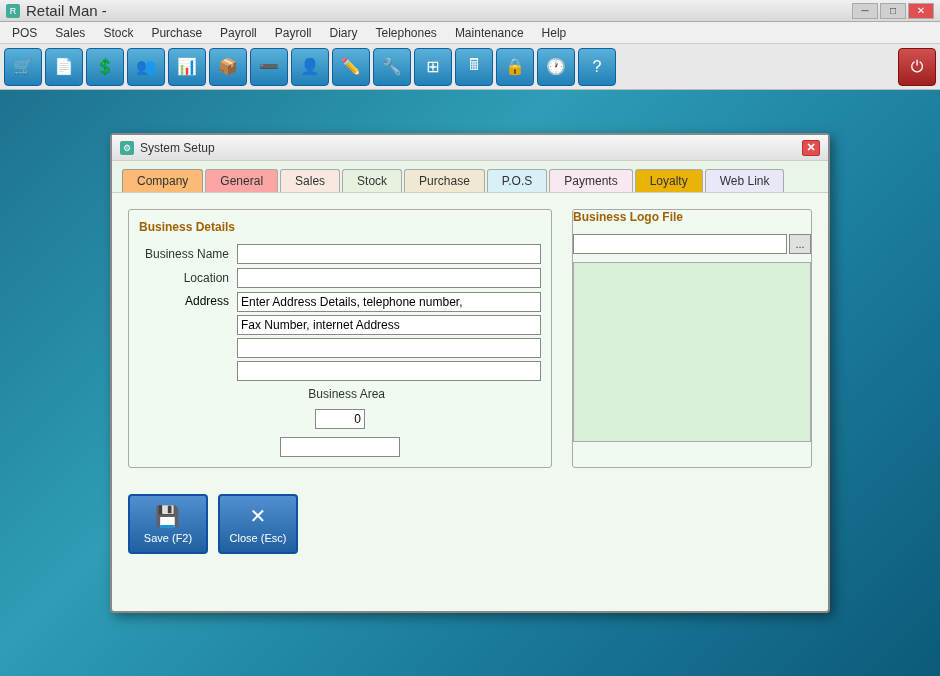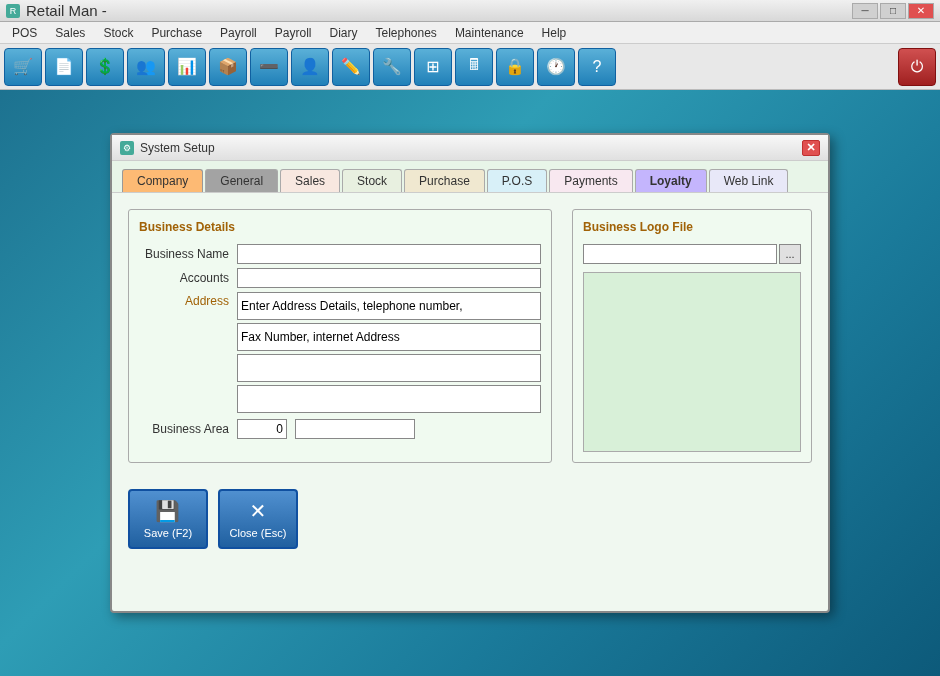--- a/index.html
+++ b/index.html
@@ -194,27 +194,27 @@
       background: #f0f0f0;
       color: #333;
     }
     .tab.active {
       background: #e8f5e8;
       border-color: #999;
       font-weight: 500;
     }
     .tab.company { background: #e8e8e8; border-color: #999; }
     .tab.company.active { background: #fdba74; }
-    .tab.general { background: #a3a3a3; }
+    .tab.general { background: #fca5a5; }
     .tab.sales { background: #f8e8e0; }
     .tab.stock { background: #e8f0e0; }
     .tab.purchase { background: #f0e8d0; }
     .tab.pos { background: #d8f0f8; }
     .tab.payments { background: #f8e8f0; }
-    .tab.loyalty { background: #c4b5fd; font-weight: bold; }
+    .tab.loyalty { background: #eab308; }
     .tab.weblink { background: #e8e8f8; }
 
     
     .dialog-body {
       padding: 16px;
       display: flex;
       gap: 20px;
     }
 
     
@@ -254,42 +254,43 @@
     }
     .address-area {
       display: flex;
       gap: 8px;
       margin-bottom: 4px;
     }
     .address-label {
       text-align: right;
       width: 90px;
       font-size: 12px;
-      color: #a16207;
+      color: #000000;
       flex-shrink: 0;
       padding-top: 2px;
     }
     .address-lines {
       flex: 1;
       display: flex;
       flex-direction: column;
       gap: 3px;
     }
     .address-input {
-      height: 28px;
+      height: 20px;
       border: 1px solid #888;
       background: white;
       padding: 1px 3px;
       font-size: 12px;
     }
     .business-area-row {
       display: flex;
       align-items: center;
       gap: 8px;
       margin-top: 6px;
+      flex-direction: column;
     }
     .area-input-small {
       width: 50px;
       height: 20px;
       border: 1px solid #888;
       background: white;
       padding: 1px 3px;
       font-size: 12px;
       text-align: right;
     }
@@ -300,21 +301,20 @@
       background: white;
       padding: 1px 3px;
       font-size: 12px;
     }
 
     
     .logo-section {
       width: 240px;
       border: 1px solid #aaa;
       border-radius: 3px;
-      padding: 10px;
       background: #f0faf0;
     }
     .logo-input-row {
       display: flex;
       gap: 2px;
       margin-bottom: 8px;
     }
     .logo-input {
       flex: 1;
       height: 20px;
@@ -454,21 +454,21 @@
 
       <div class="business-details">
         <div class="section-title">Business Details</div>
 
         <div class="form-row">
           <span class="form-label">Business Name</span>
           <input class="form-input" type="text" value="" style="">
         </div>
 
         <div class="form-row">
-          <span class="form-label">Accounts</span>
+          <span class="form-label">Location</span>
           <input class="form-input" type="text" value="" style="">
         </div>
 
         <div class="address-area">
           <span class="address-label">Address</span>
           <div class="address-lines">
             <input class="address-input" type="text" value="Enter Address Details, telephone number," style="">
             <input class="address-input" type="text" value="Fax Number, internet Address" style="">
             <input class="address-input" type="text" value="" style="">
             <input class="address-input" type="text" value="" style="">

